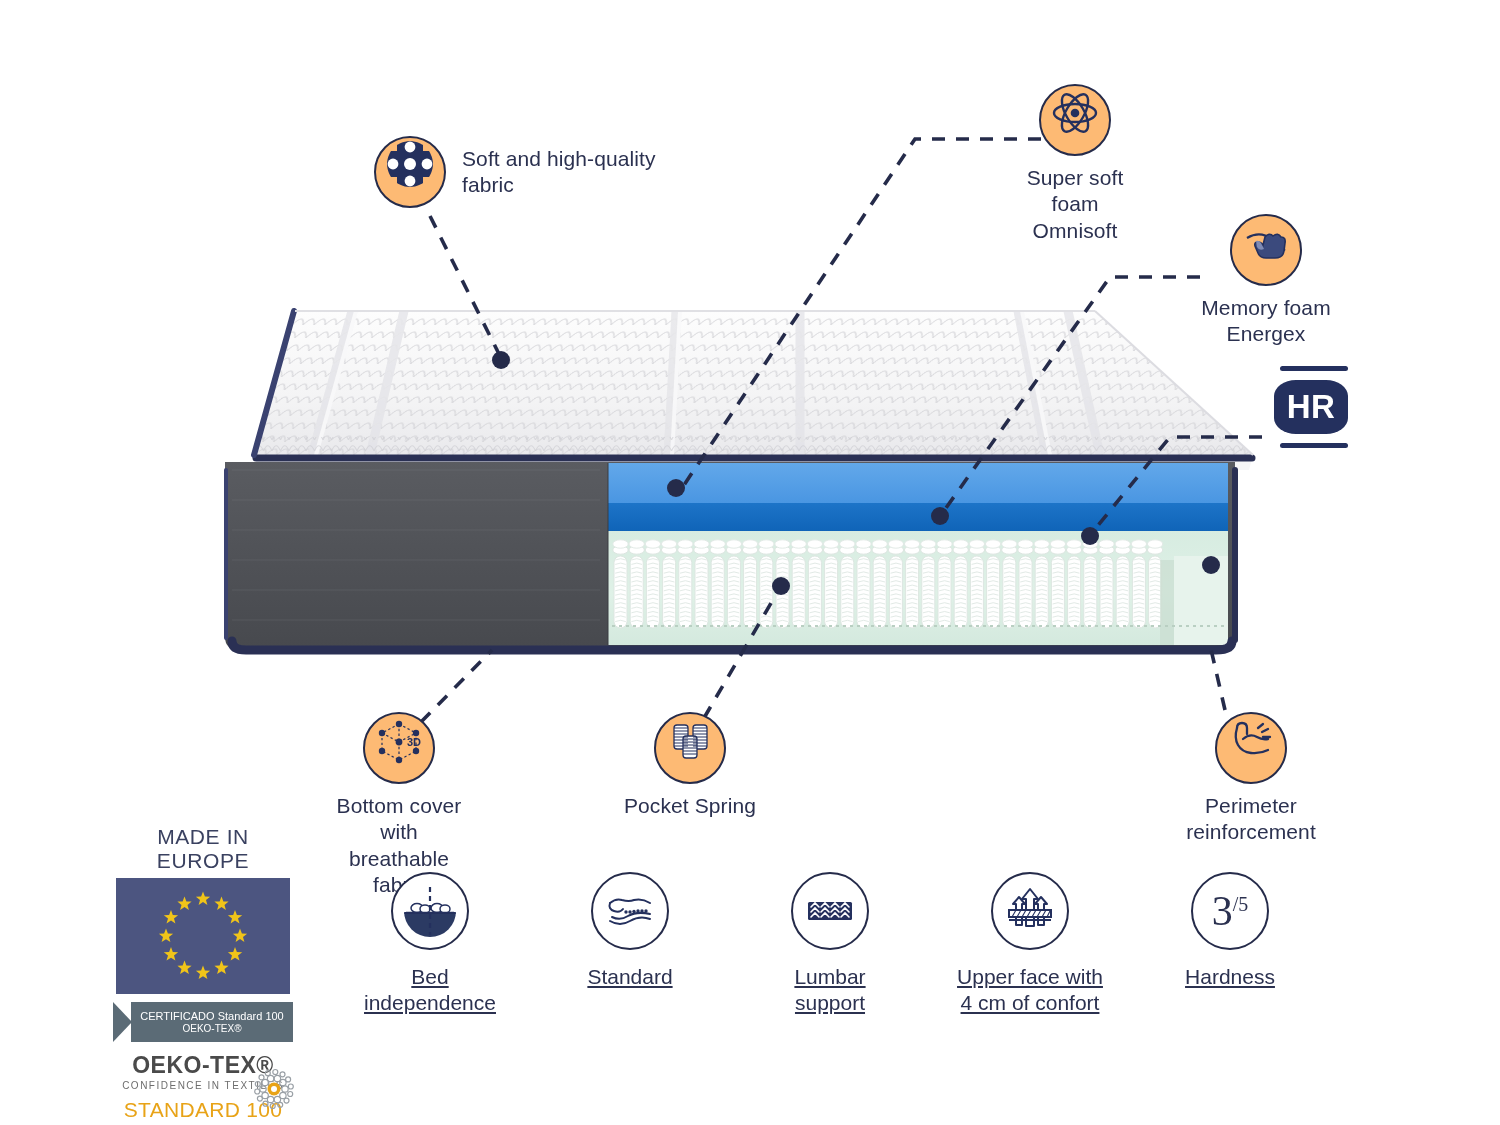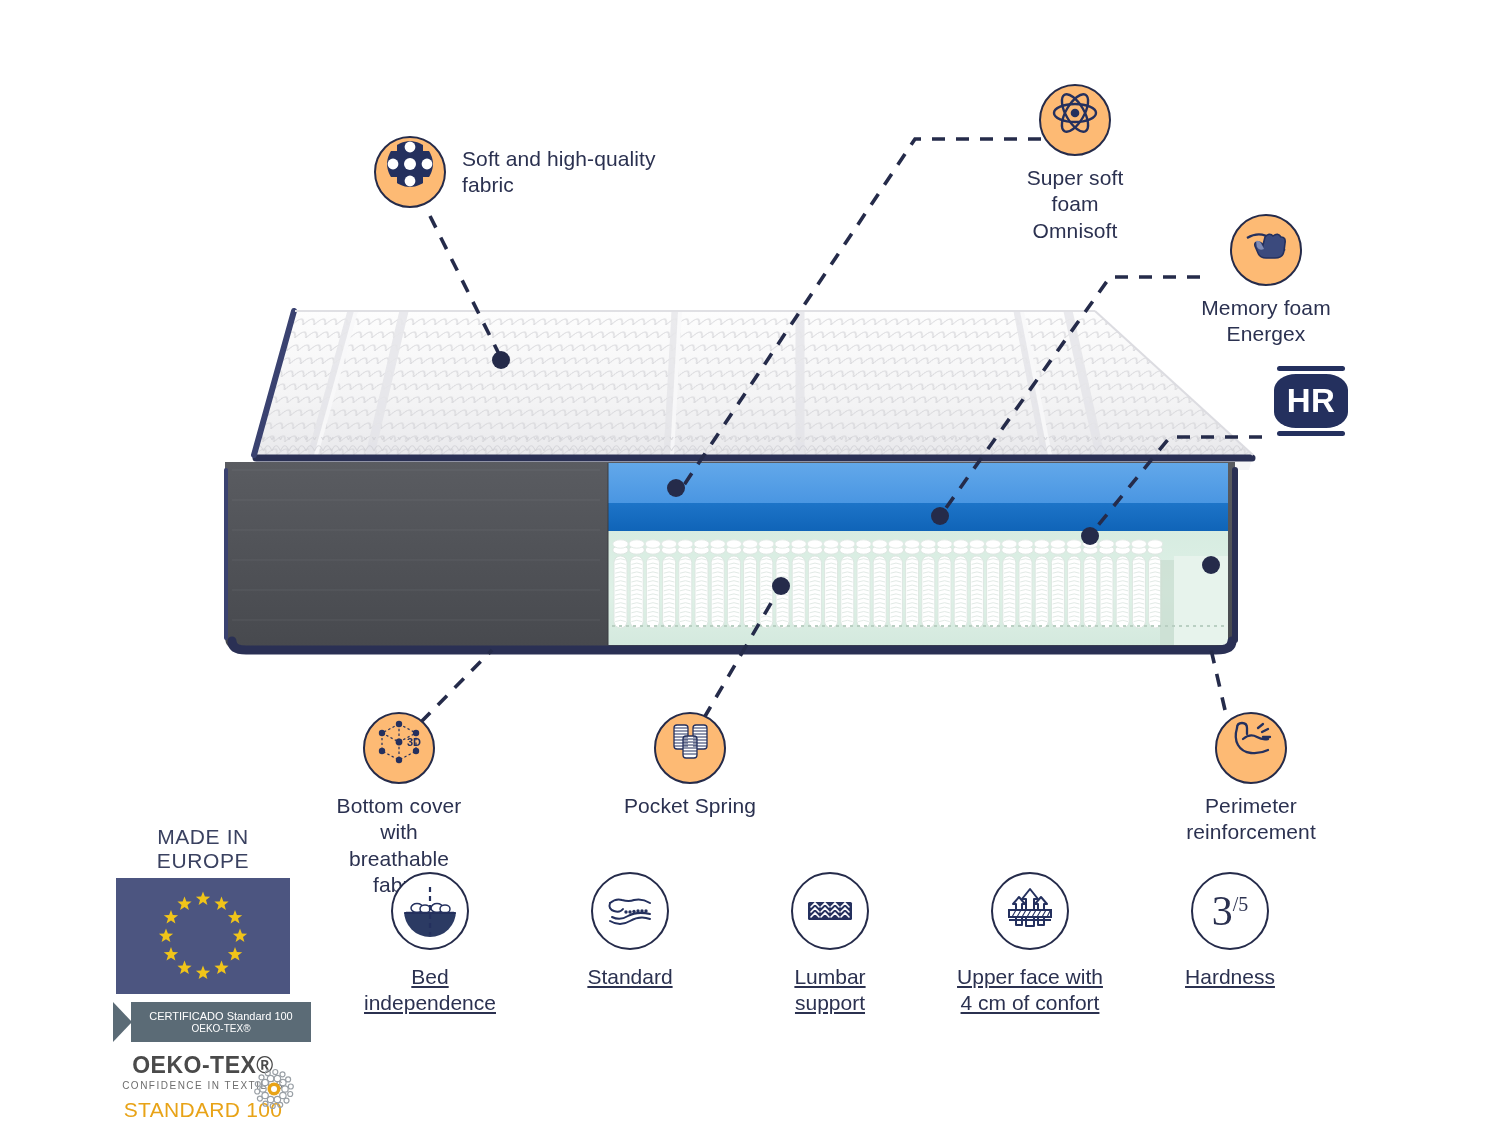--- a/index.html
+++ b/index.html
@@ -24,21 +24,21 @@
   }
   .callout .cap {
     font-size:21px; line-height:1.26; color:#2b3150;
     white-space:pre-line; letter-spacing:.1px;
   }
   .c-row { display:flex; align-items:center; gap:16px; }
   .c-col { display:flex; flex-direction:column; align-items:center; gap:9px; }
   .c-col .cap { text-align:center; }
 
   
-  .hr-badge { display:flex; flex-direction:column; align-items:center; gap:3px; }
+  .hr-badge { display:flex; flex-direction:column; align-items:flex-end; gap:9px; }
   .hr-bar { width:68px; height:5px; background:#24305e; border-radius:3px; }
   .hr-body {
     width:74px; height:54px; background:#24305e;
     border-radius:22px/16px;
     display:flex; align-items:center; justify-content:center;
     color:#fff; font-weight:bold; font-size:33px; letter-spacing:.5px;
     font-family:"Liberation Sans", sans-serif;
   }
 
   
@@ -58,21 +58,21 @@
   
   #euro { position:absolute; left:113px; top:825px; width:180px; text-align:center; }
   #euro .mie {
     font-size:21px; letter-spacing:.6px; color:#3a4160; margin-bottom:5px;
     font-family:"Liberation Sans", sans-serif;
   }
   #euro .flag {
     width:174px; height:116px; background:#4c5580; position:relative; margin:0 auto;
   }
   #euro .ribbon {
-    margin:8px auto 0; width:198px; height:40px; position:relative;
+    margin:8px auto 0; width:180px; height:40px; position:relative;
   }
   #euro .ribbon .rbody {
     position:absolute; left:18px; top:0; right:0; height:40px;
     background:#5b6b76;
     display:flex; flex-direction:column; align-items:center; justify-content:center;
     color:#fff;
   }
   #euro .ribbon .rtip {
     position:absolute; left:0; top:0; width:0; height:0;
     border-top:20px solid transparent; border-bottom:20px solid transparent;

